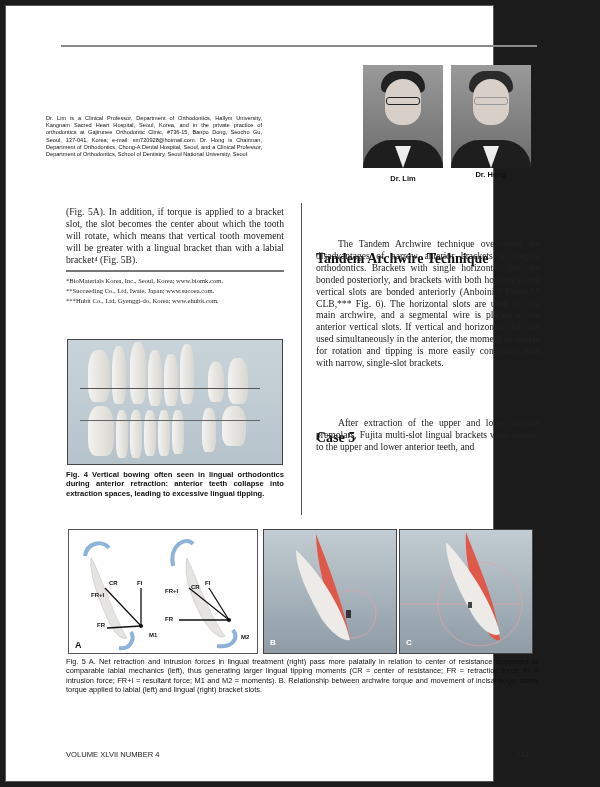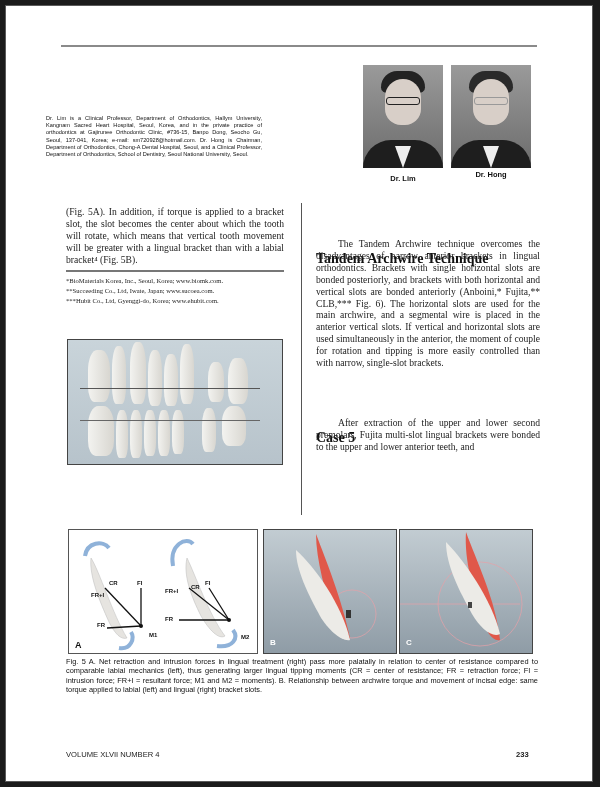--- a/index.html
+++ b/index.html
@@ -1,17 +1,17 @@
 <!DOCTYPE html>
 <html><head>
 <meta charset="utf-8">
 <style>
   html, body { margin:0; padding:0; }
   body { width:600px; height:787px; background:#1b1b1b; position:relative; overflow:hidden; }
-  .page { position:absolute; left:5px; top:5px; width:588px; height:777px; background:#fff; border:1px solid #5a5a5a; box-sizing:border-box; }
+  .page { position:absolute; left:5px; top:5px; width:489px; height:777px; background:#fff; border:1px solid #5a5a5a; box-sizing:border-box; }
   .abs { position:absolute; }
   .topline { left:0; top:39px; width:536px; height:2px; background:#8a8a8a; margin-left:0; }
   .bio { left:40px; top:109px; width:216px; font-family:"Liberation Sans", sans-serif; font-size:5.6px; line-height:7.2px; color:#111; text-align:justify; }
   .photo { background:linear-gradient(180deg,#9a9a9a 0%, #6c6c6c 100%); overflow:hidden; }
   .photo .face { position:absolute; left:50%; transform:translateX(-50%); top:14px; width:36px; height:46px; border-radius:18px 18px 16px 16px; background:#d8cfc8; }
   .photo .hair { position:absolute; left:50%; transform:translateX(-50%); top:6px; width:44px; height:22px; border-radius:22px 22px 8px 8px; background:#222; }
   .photo .suit { position:absolute; left:0; right:0; bottom:0; height:28px; background:#1e1e1e; border-radius:30px 30px 0 0; }
   .photo .collar { position:absolute; left:50%; transform:translateX(-50%); bottom:0; width:16px; height:22px; background:#eee; clip-path:polygon(0 0,100% 0,50% 100%); }
   .photo .glasses { position:absolute; left:50%; transform:translateX(-50%); top:32px; width:34px; height:8px; border:1.5px solid #222; border-radius:3px; box-sizing:border-box; }
   .cap-name { font-family:"Liberation Sans", sans-serif; font-size:7.5px; font-weight:bold; color:#111; text-align:center; }
@@ -79,20 +79,21 @@
     <div class="tooth" style="left:20px; top:66px; width:26px; height:50px;"></div>
     <div class="tooth" style="left:48px; top:70px; width:12px; height:48px;"></div>
     <div class="tooth" style="left:62px; top:70px; width:12px; height:48px;"></div>
     <div class="tooth" style="left:76px; top:70px; width:12px; height:46px;"></div>
     <div class="tooth" style="left:90px; top:70px; width:12px; height:46px;"></div>
     <div class="tooth" style="left:104px; top:70px; width:12px; height:44px;"></div>
     <div class="tooth" style="left:134px; top:68px; width:14px; height:44px;"></div>
     <div class="tooth" style="left:154px; top:66px; width:24px; height:40px;"></div>
     <div class="abs" style="left:12px; top:80px; width:180px; height:1px; background:#666;"></div>
   </div>
+  <div class="abs figcap" style="left:60px; top:464px; width:218px;">Fig. 4 Vertical bowing often seen in lingual orthodontics during anterior retraction: anterior teeth collapse into extraction spaces, leading to excessive lingual tipping.</div>
 
   <div class="abs colsep"></div>
 
   <div class="abs h2" style="left:310px; top:213px;">Tandem Archwire Technique</div>
   <div class="abs body-text" style="left:310px; top:232px; width:224px;">
     <p class="indent">The Tandem Archwire technique overcomes the disadvantages of narrow anterior brackets in lingual orthodontics. Brackets with single horizontal slots are bonded posteriorly, and brackets with both horizontal and vertical slots are bonded anteriorly (Anboini,* Fujita,** CLB,*** Fig. 6). The horizontal slots are used for the main archwire, and a segmental wire is placed in the anterior vertical slots. If vertical and horizontal slots are used simultaneously in the anterior, the moment of couple for rotation and tipping is more easily controlled than with narrow, single-slot brackets.</p>
   </div>
 
   <div class="abs h2" style="left:310px; top:392px;">Case 5</div>
   <div class="abs body-text" style="left:310px; top:411px; width:224px;">

